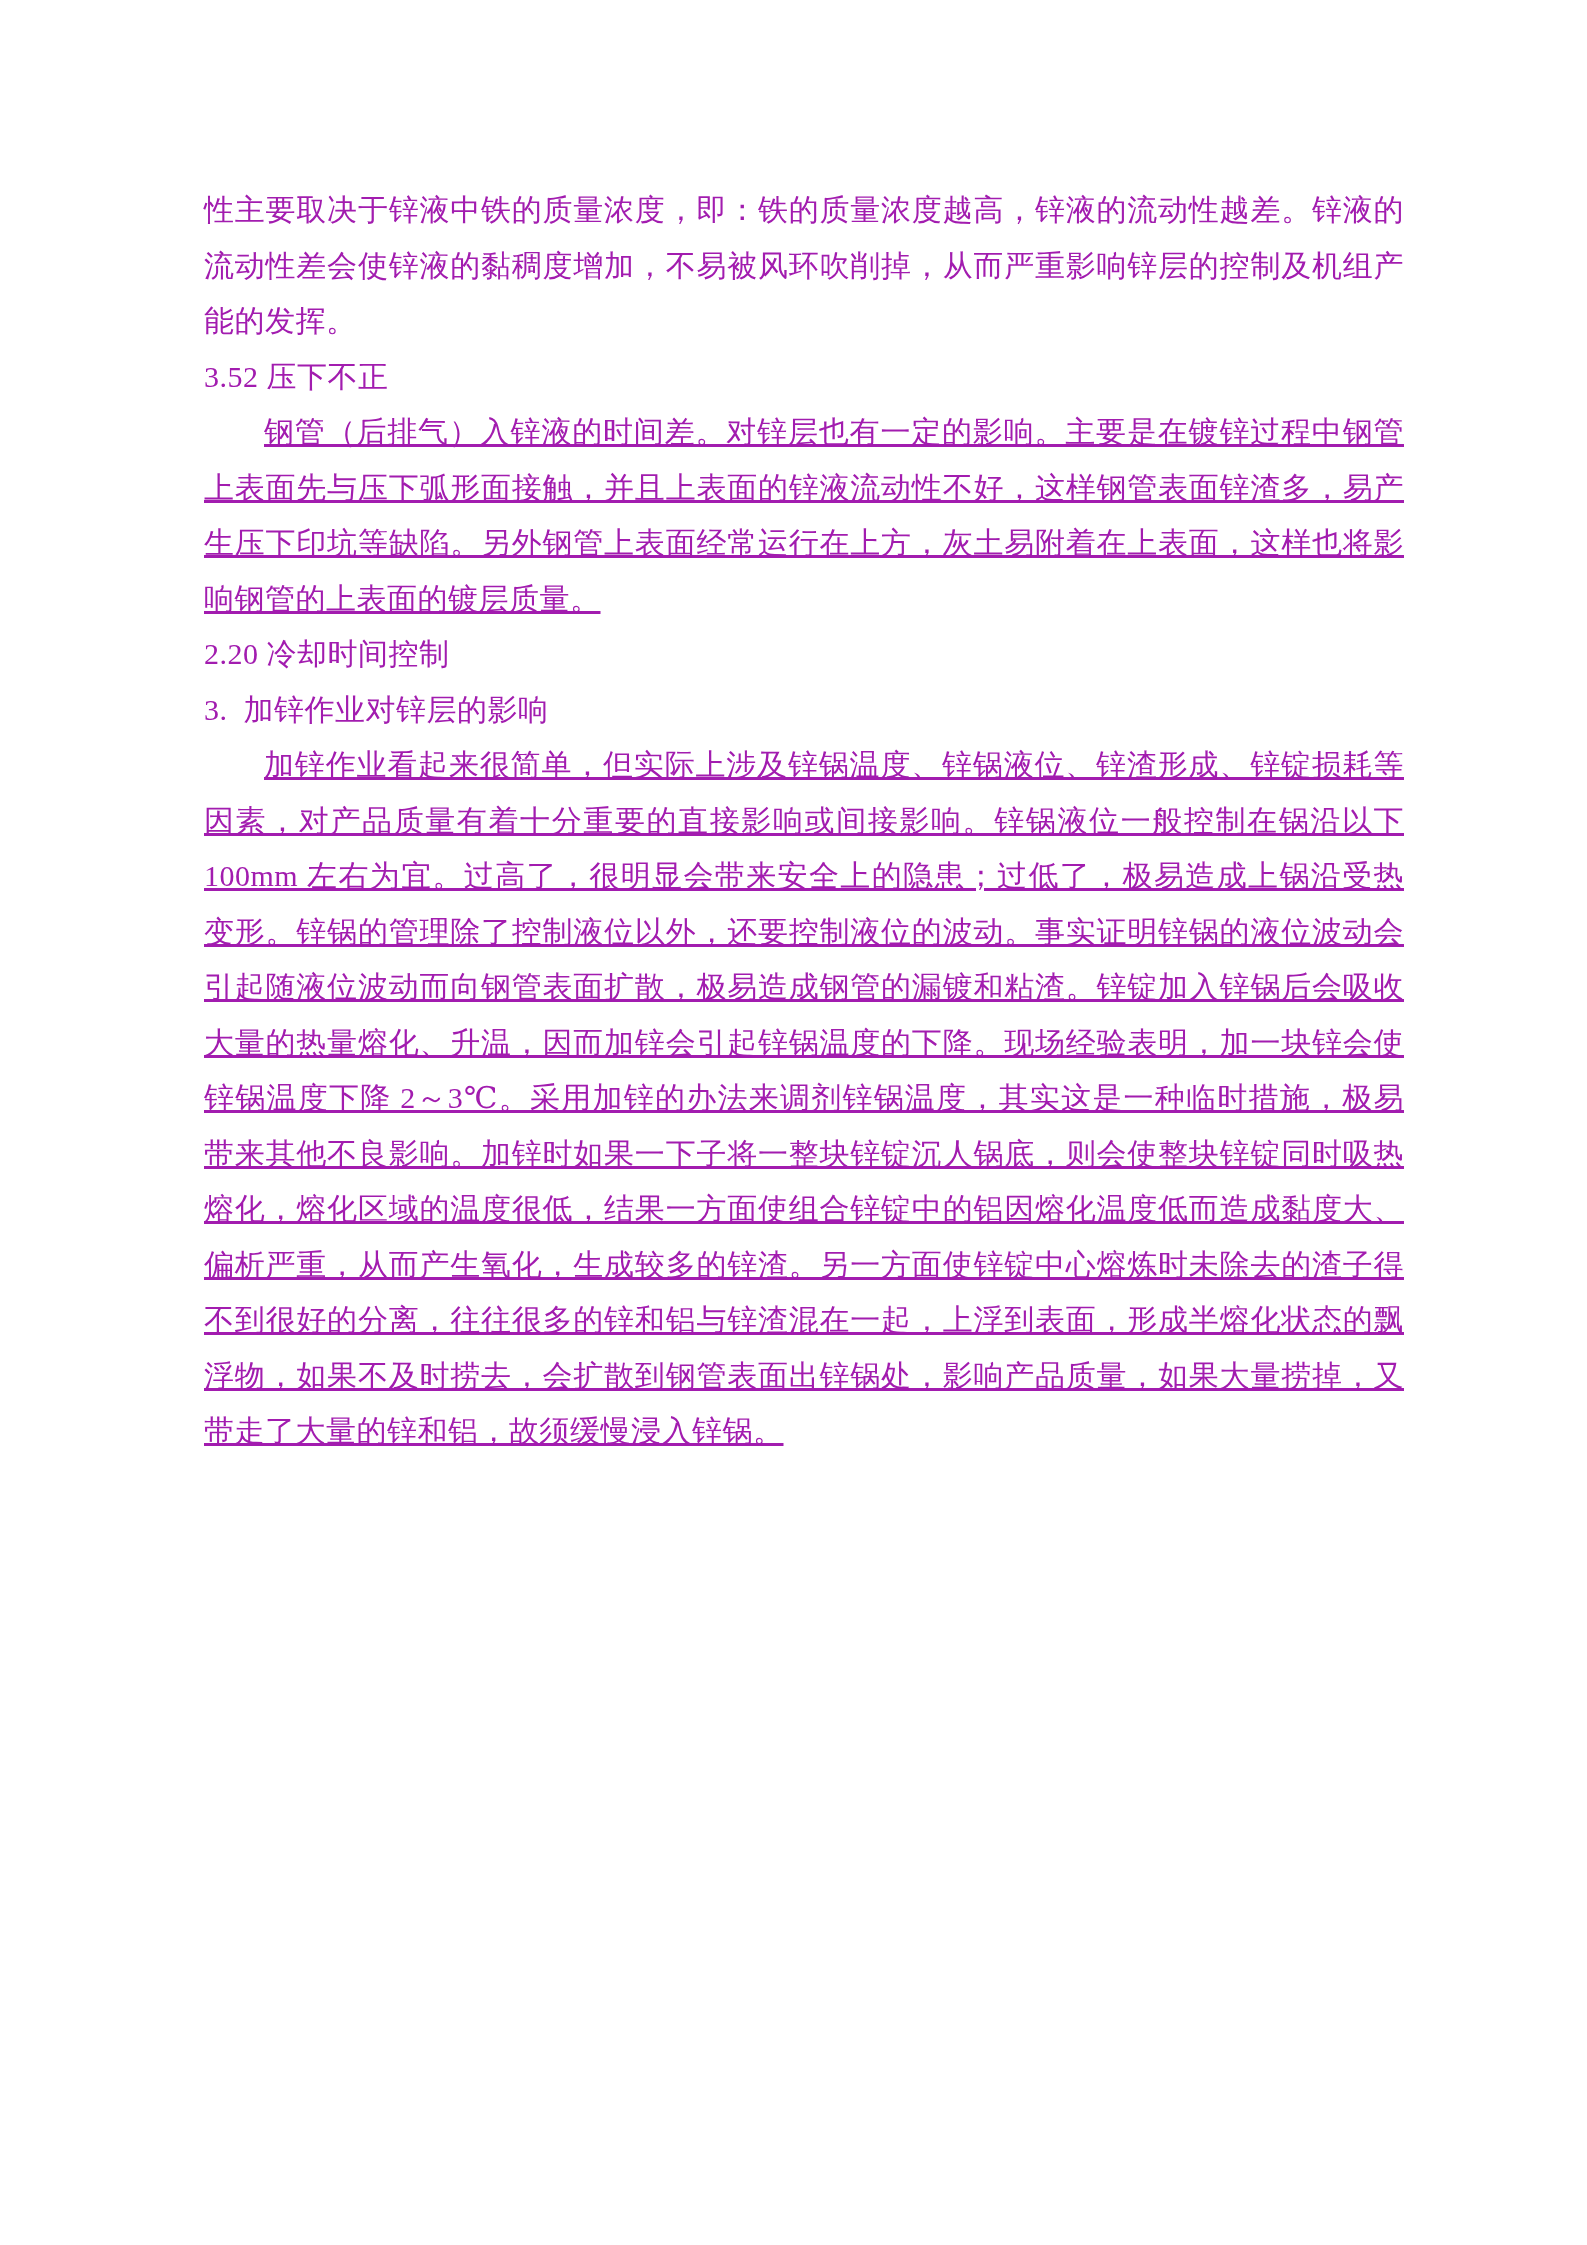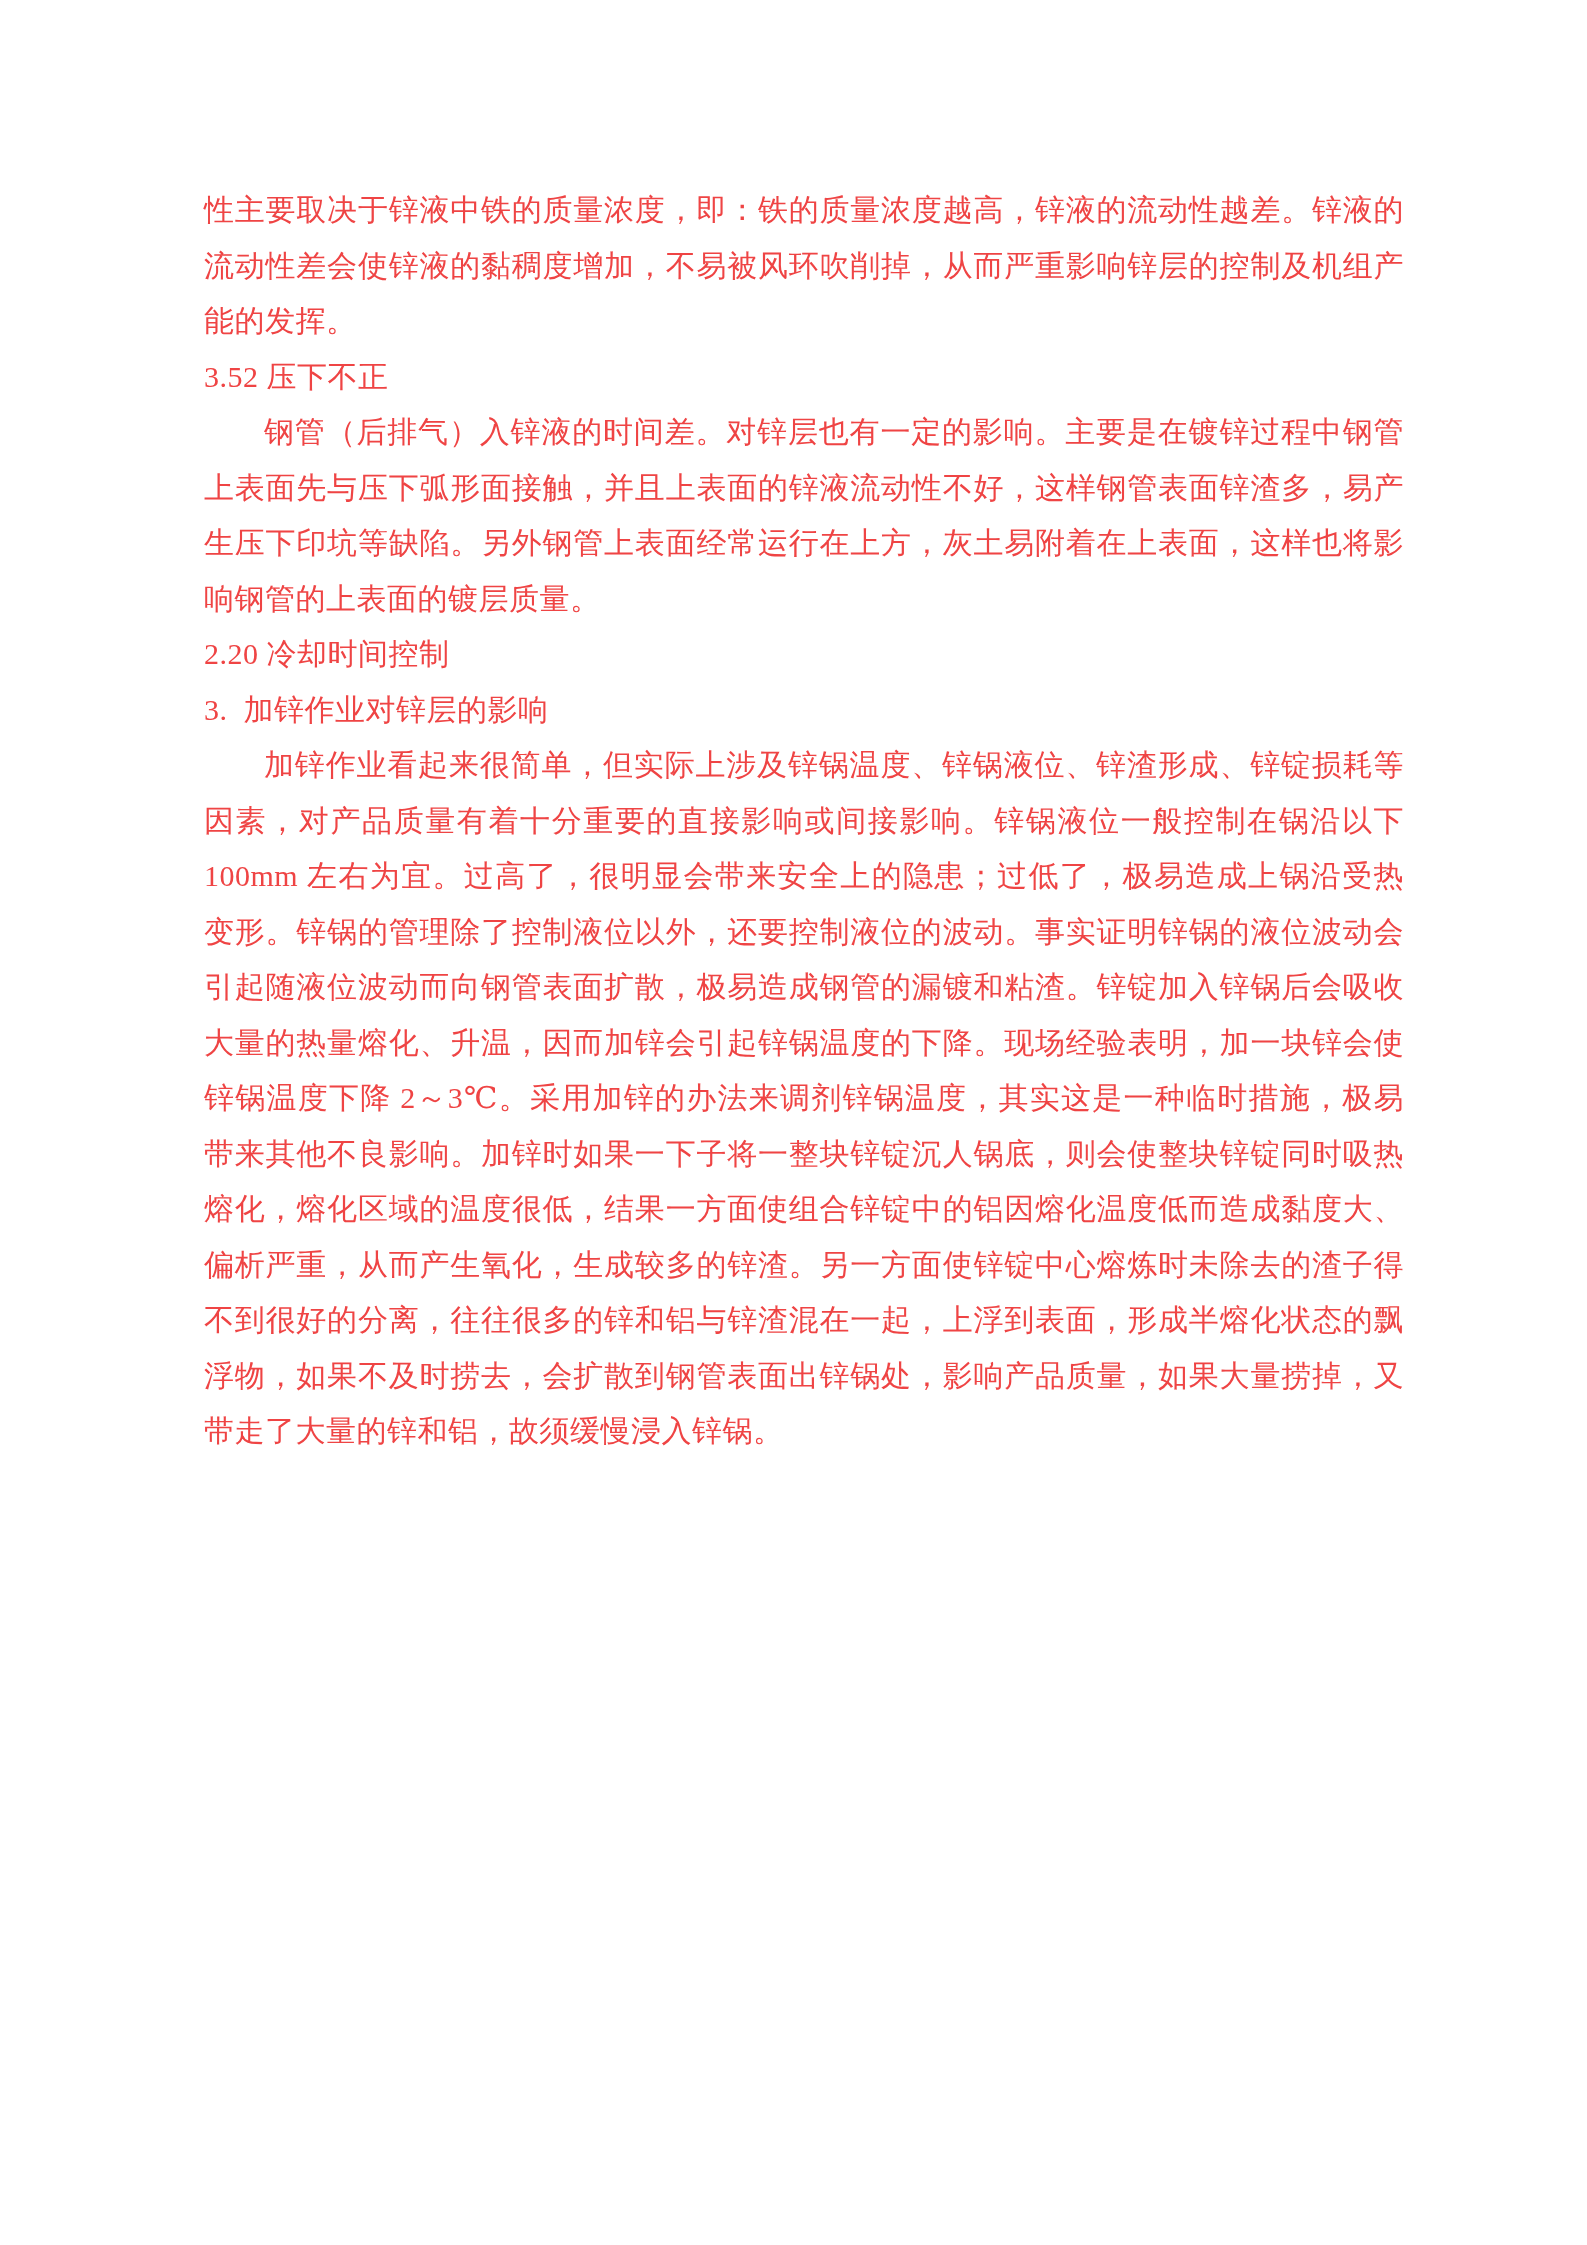--- a/index.html
+++ b/index.html
@@ -7,41 +7,41 @@
     padding: 0;
     background: #ffffff;
   }
   .page {
     position: relative;
     width: 1587px;
     height: 2245px;
     background: #ffffff;
     overflow: hidden;
     font-family: "Liberation Serif", "DejaVu Serif", serif;
-    color: #ef4444;
+    color: #a21caf;
   }
   .text-area {
     position: absolute;
     left: 204px;
     top: 182px;
     width: 1200px;
     font-size: 30px;
     line-height: 55.5px;
     text-align: justify;
     letter-spacing: 0.5px;
   }
   .text-area p, .text-area h2 {
     margin: 0;
     padding: 0;
     font-size: 30px;
     font-weight: normal;
     line-height: 55.5px;
   }
   .cont { text-indent: 0; }
-  .para { text-indent: 2em; }
+  .para { text-indent: 2em; text-decoration: underline; }
   .heading {
     text-align: left;
     white-space: pre-wrap;
   }
 </style>
 </head>
 <body>
 
 <div class="page">
   <div class="text-area">

